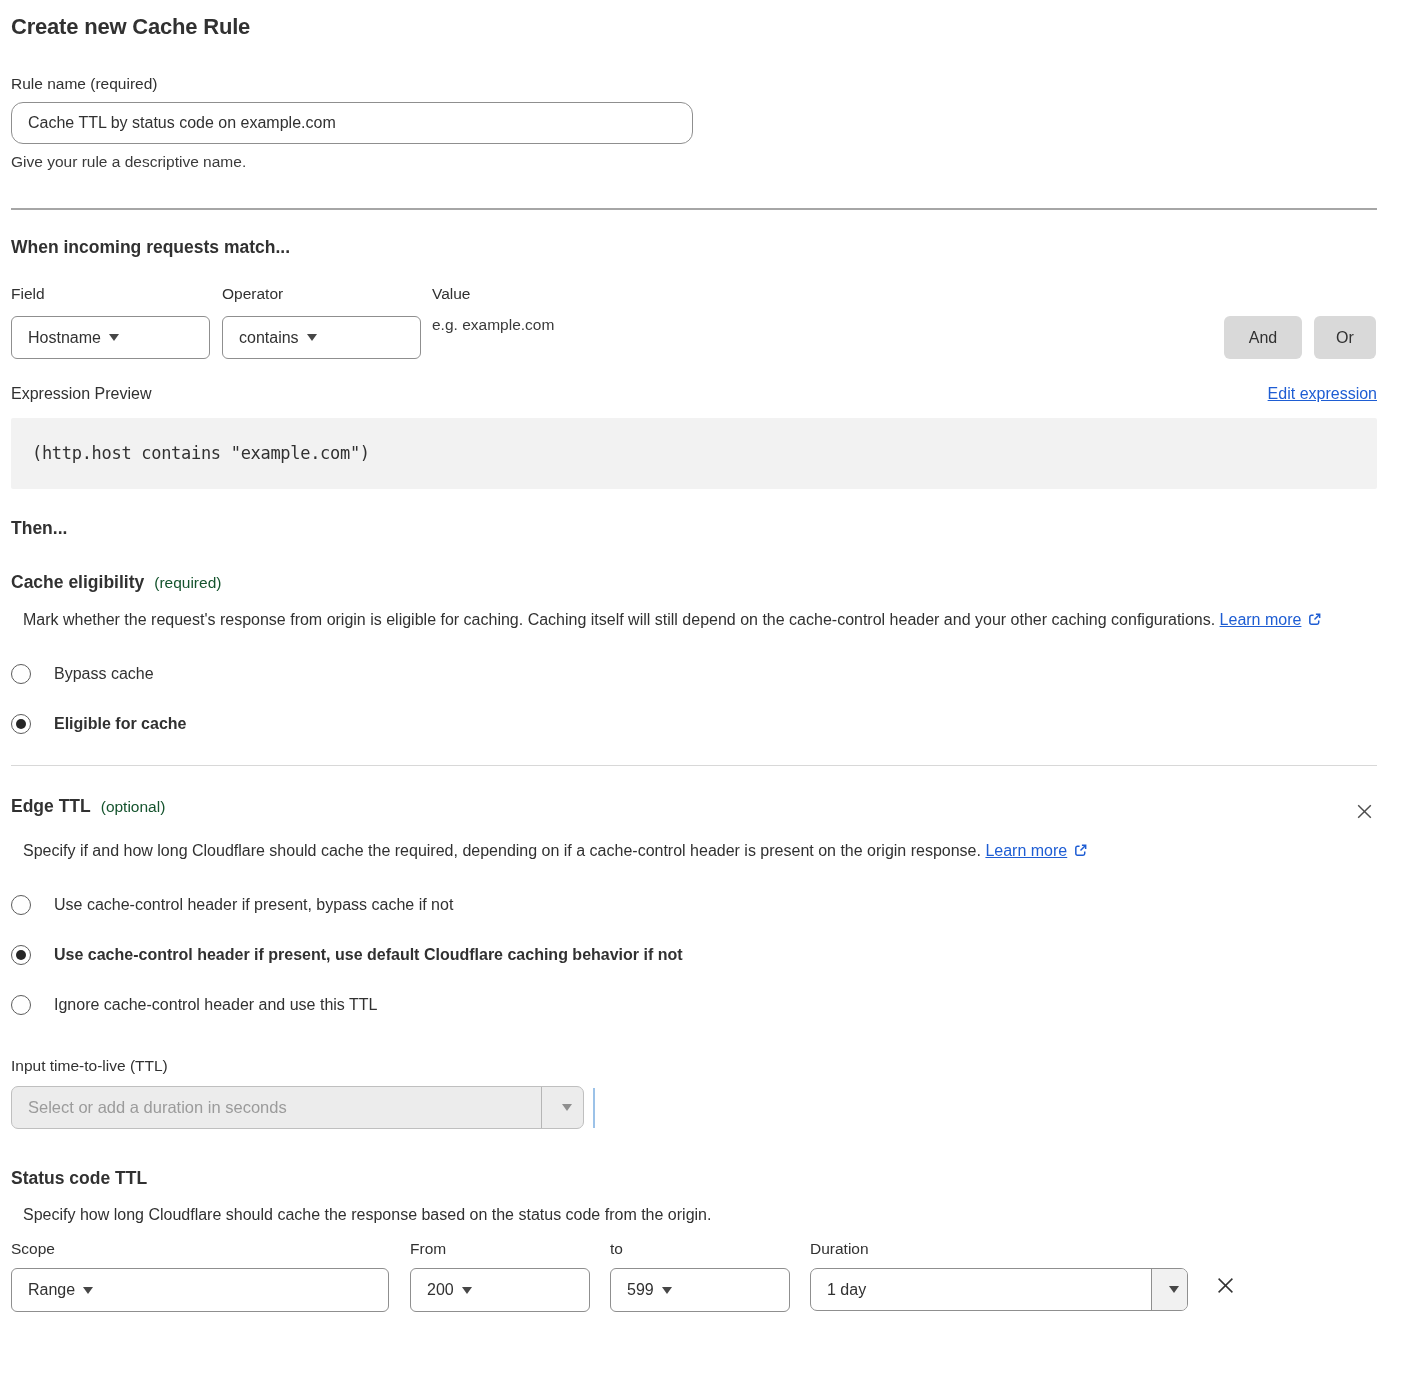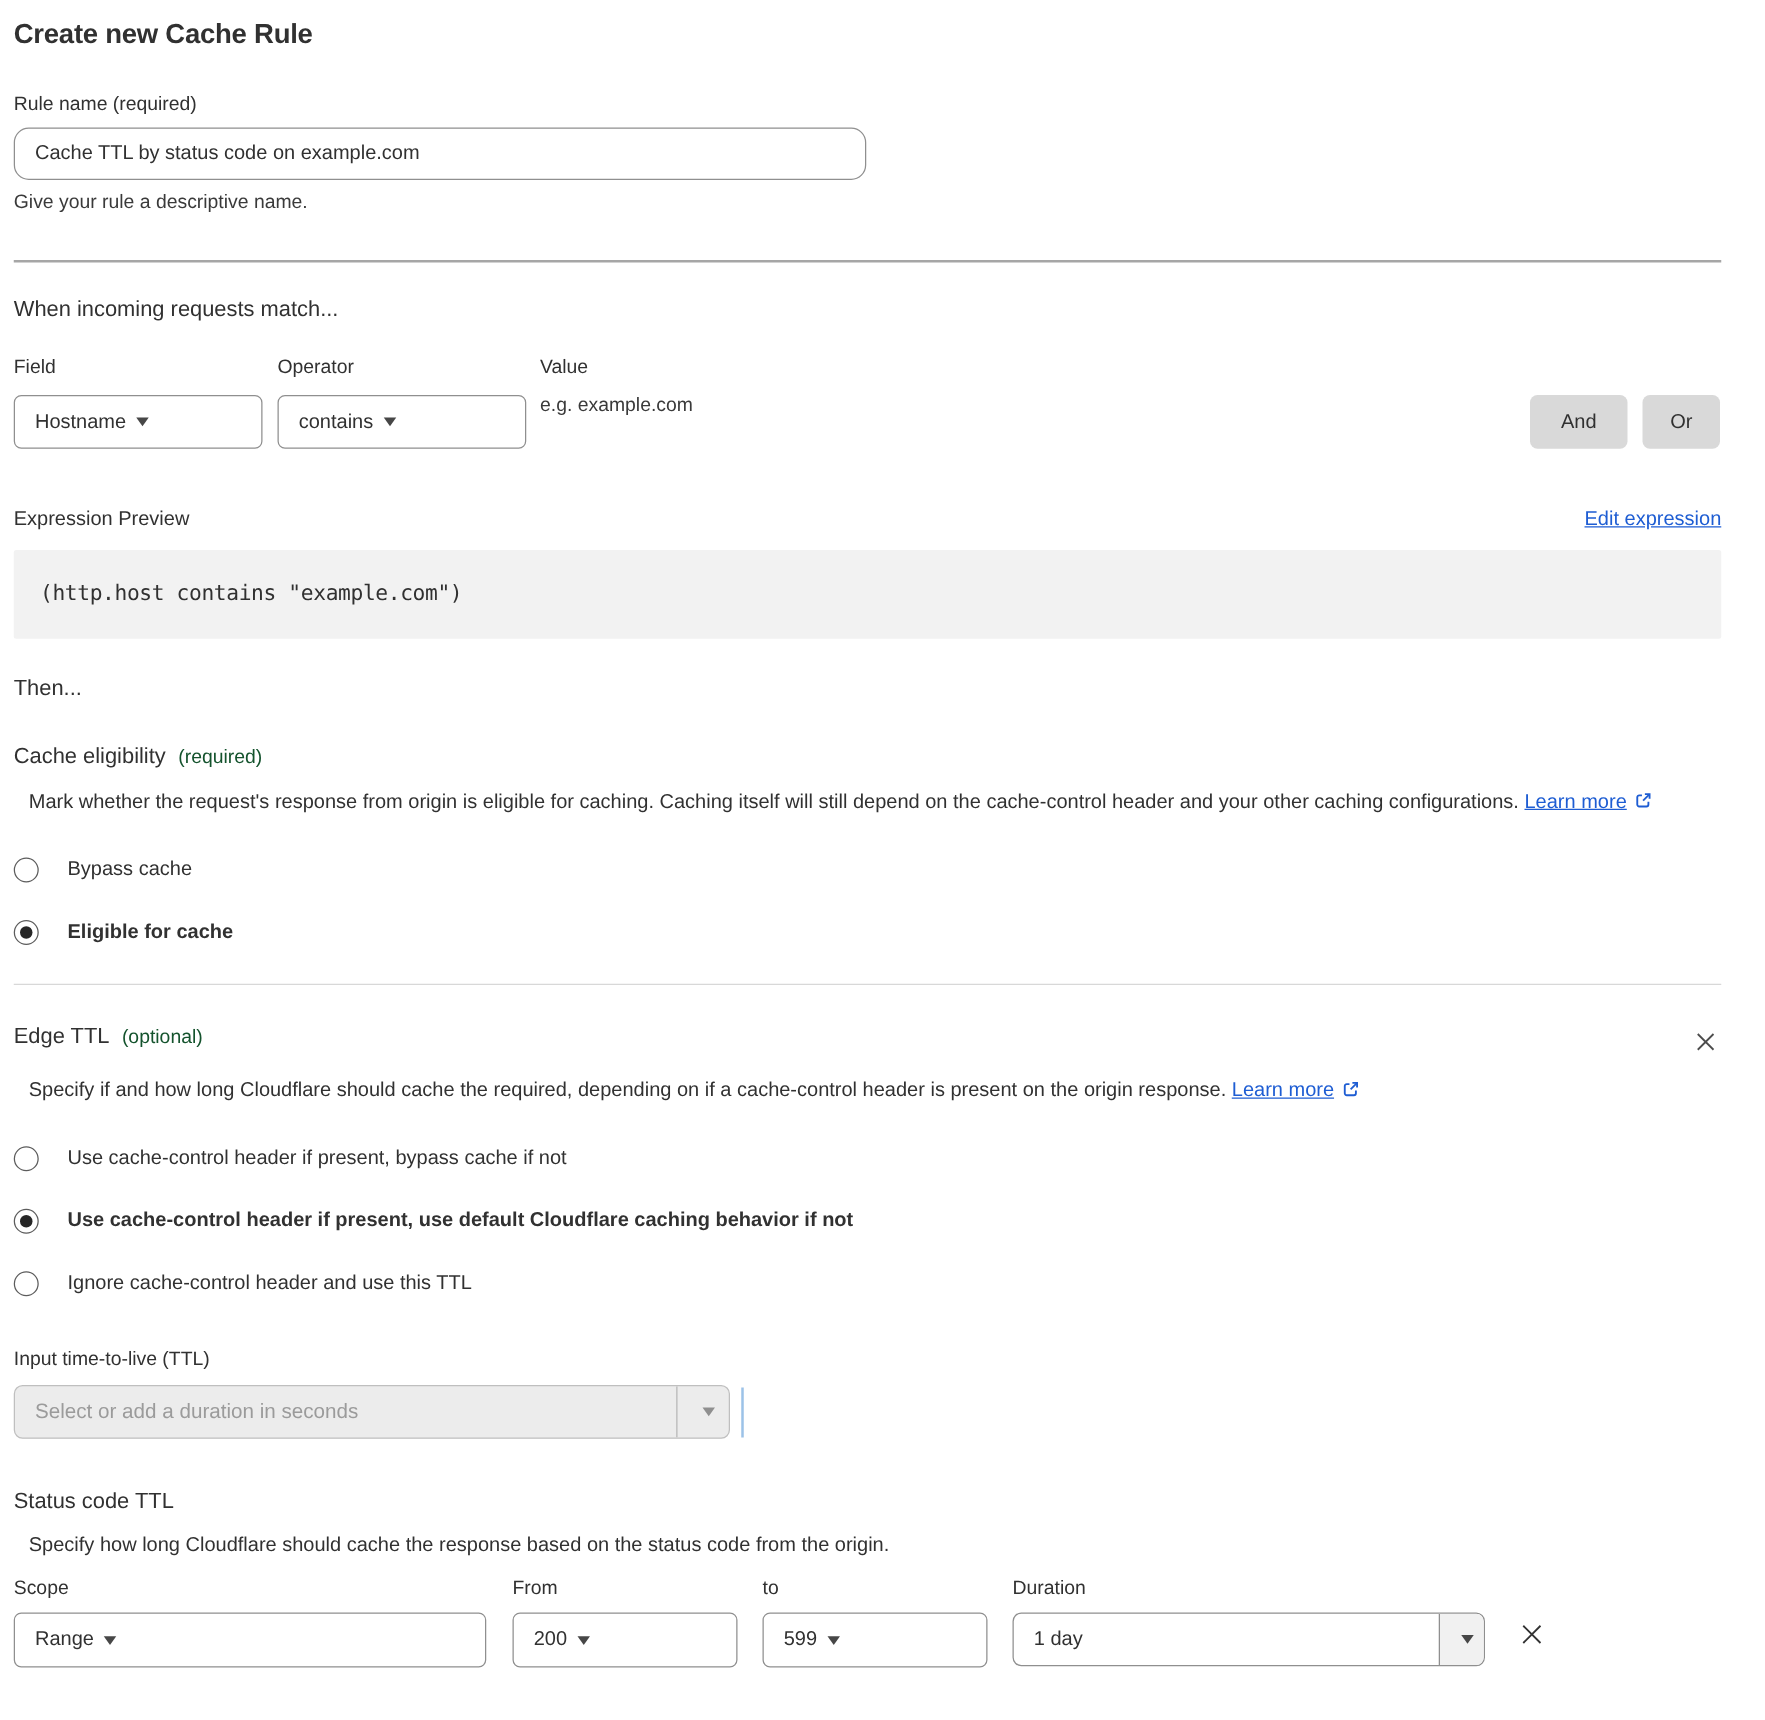--- a/index.html
+++ b/index.html
@@ -24,21 +24,21 @@
   .text-input{
     height:42px;border:1px solid #8f8f8f;border-radius:12px;padding:0 16px;
     font-size:16px;color:#313131;font-family:inherit;background:#fff;outline:none;
   }
   .rule-name-group{margin-top:35px}
   .rule-name-input{width:682px}
   .help-text{font-size:15.5px;color:#3a3a3a;margin-top:9px}
   .divider{border:none;margin:0}
   .divider.strong{border-top:2px solid var(--divider-strong);margin-top:37px}
   .divider.light{border-top:1px solid var(--divider-light);margin-top:31px}
-  .section-h{font-size:17.5px;font-weight:400;color:#313131;margin:0}
+  .section-h{font-size:17.5px;font-weight:700;color:#313131;margin:0}
   .match-heading{margin-top:27px}
   .match-row{display:flex;margin-top:27px;align-items:flex-start}
   .col .form-label{margin-bottom:13px}
   .select{
     height:43px;border:1px solid #8f8f8f;border-radius:6px;background:#fff;
     display:flex;align-items:center;
     padding:0 14px 0 16px;font-size:16px;color:#313131;cursor:pointer;
   }
   .caret{width:0;height:0;border-left:5.5px solid transparent;border-right:5.5px solid transparent;border-top:7px solid #474747;flex:none;margin-left:8px}
   .caret.gray{border-top-color:#8f8f8f}
@@ -46,21 +46,21 @@
   .operator-col{width:199px;margin-right:11px}
   .value-col{width:783px;margin-right:9px}
   .value-input{width:783px;background:var(--value-input-bg);border:1px solid var(--value-input-border);border-radius:7px}
   .btn-spacer{height:31px}
   .gray-btn{
     height:43px;background:var(--button-gray);border:none;border-radius:6px;
     font-size:16px;color:#313131;font-family:inherit;cursor:pointer;padding:0;
   }
   .and-btn{width:78px;margin-right:12px}
   .or-btn{width:62px}
-  .expr-header{display:flex;justify-content:space-between;align-items:flex-start;margin-top:48px}
+  .expr-header{display:flex;justify-content:space-between;align-items:flex-start;margin-top:26px}
   .expr-label{font-size:16px;color:#313131}
   .link{color:var(--link-blue);text-decoration:underline;cursor:pointer}
   .edit-expression-link{font-size:16px}
   .expr-box{background:var(--expression-box-bg);border-radius:2px;margin-top:15px;padding:25px 21px 26px}
   .expr-code{font-family:"DejaVu Sans Mono","Liberation Mono",monospace;font-size:17px;color:#313131;letter-spacing:-.3px}
   .then-heading{margin-top:29px}
   .section-header{display:flex;align-items:baseline;margin-top:33px}
   .section-note{font-size:15.5px;color:#14532d;margin-left:10px;font-weight:400}
   .desc{font-size:16px;line-height:28px;color:#313131;margin:13px 12px 0}
   .desc.wide{max-width:1345px}

